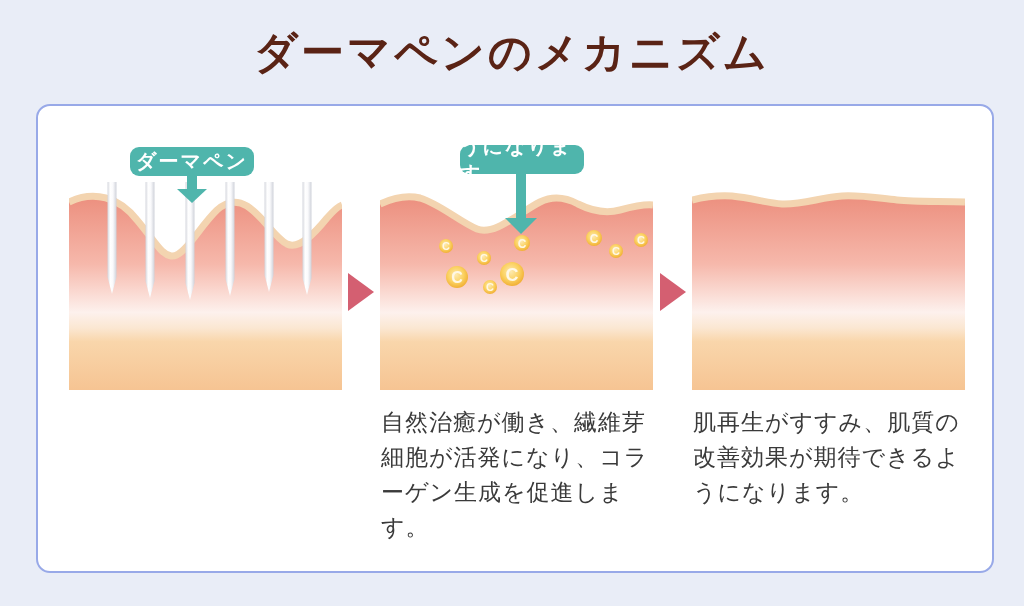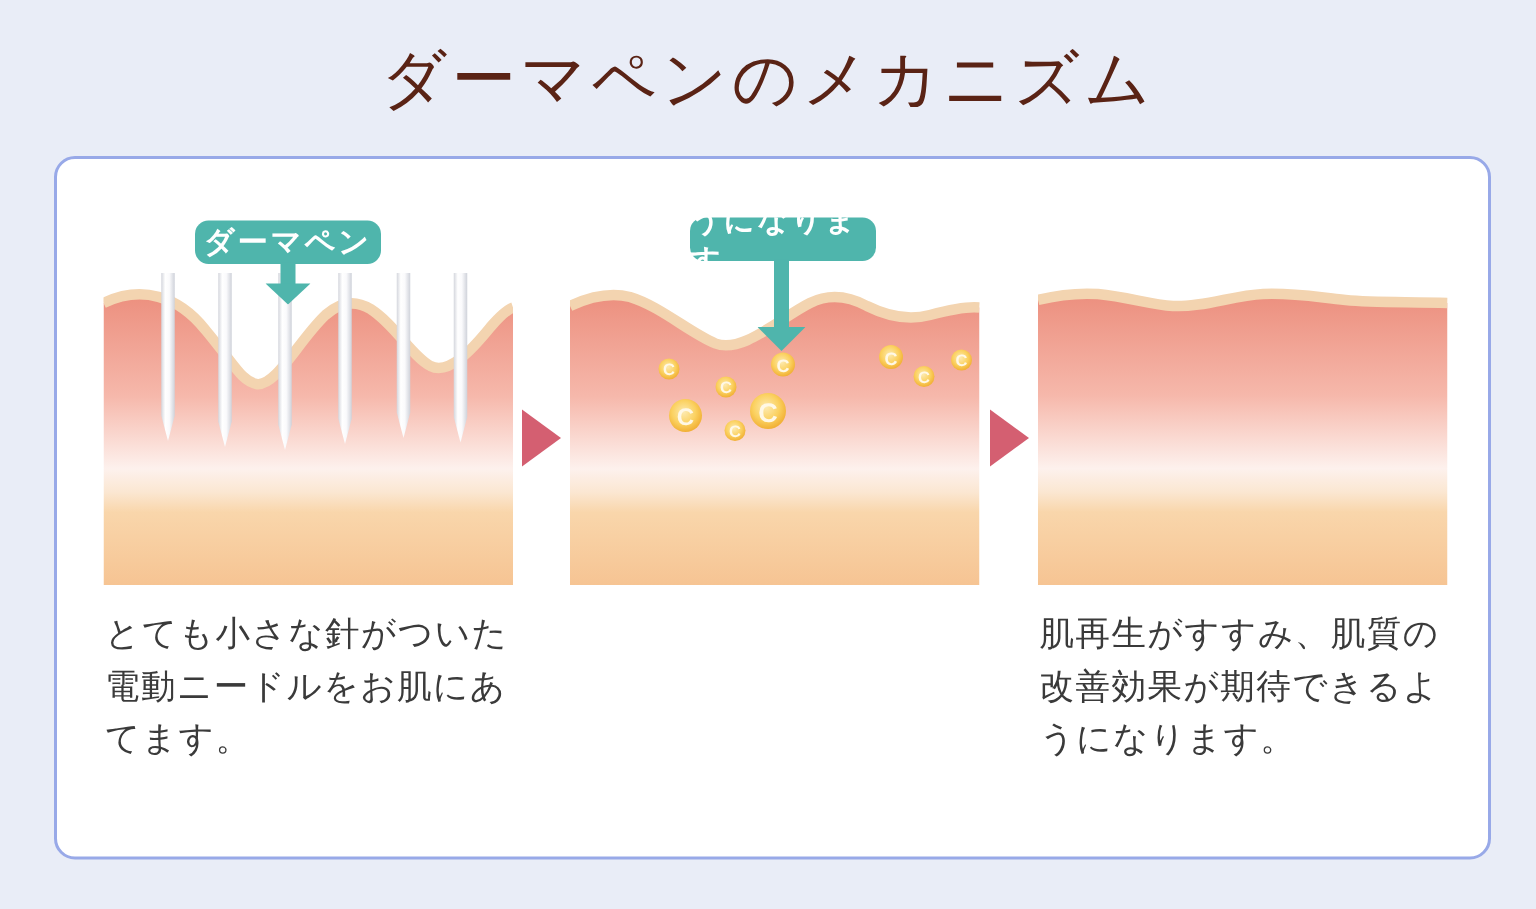--- a/index.html
+++ b/index.html
@@ -4,21 +4,21 @@
 <style>
   * { margin:0; padding:0; box-sizing:border-box; }
   html,body { width:1024px; height:606px; }
   body { background:#e9edf7; font-family:"Liberation Sans", sans-serif; overflow:hidden; }
   #app { position:relative; width:1024px; height:606px; }
 
   .page-title {
     position:absolute; top:24px; left:0; width:1024px;
     text-align:center;
     font-family:"Liberation Serif", serif;
-    font-size:43px; font-weight:normal; letter-spacing:3px;
+    font-size:43px; font-weight:bold; letter-spacing:3px;
     color:#5a2315;
   }
 
   .card {
     position:absolute; left:36px; top:104px;
     width:958px; height:469px;
     background:#ffffff;
     border:2px solid #98a9e8;
     border-radius:14px;
   }
@@ -98,23 +98,20 @@
           <path d="M 233.5,40 L 242.5,40 L 242.5,136 L 238,153 L 233.5,136 Z"></path>
         </g>
       </svg>
       <div class="badge badge-1">
         <span>ダーマペン</span>
       </div>
       <svg class="down-arrow down-arrow-1" width="30" height="28">
         <rect x="10" y="0" width="10" height="15" fill="#4fb5ac"></rect>
         <polygon points="0,14 30,14 15,28" fill="#4fb5ac"></polygon>
       </svg>
-      <p class="caption">とても小さな針がついた
-電動ニードルをお肌にあ
-てます。</p>
     </div>
 
     <div class="panel panel-2" style="left:342px; top:36px;">
       <svg class="skin-svg" viewBox="0 0 273 248">
         <defs>
           <linearGradient id="skinGrad2" x1="0" y1="0" x2="0" y2="1">
             <stop offset="0" stop-color="#ec8f7e"></stop>
             <stop offset="0.35" stop-color="#f6b8ab"></stop>
             <stop offset="0.60" stop-color="#fdf1ed"></stop>
             <stop offset="0.68" stop-color="#fbe7d2"></stop>
@@ -168,20 +165,24 @@
           </g>
         </g>
       </svg>
       <div class="badge badge-2">
         <span>うになります</span>
       </div>
       <svg class="down-arrow down-arrow-2" width="32" height="62">
         <rect x="11" y="0" width="10" height="46" fill="#4fb5ac"></rect>
         <polygon points="0,45 32,45 16,61" fill="#4fb5ac"></polygon>
       </svg>
+      <p class="caption">自然治癒が働き、繊維芽
+細胞が活発になり、コラ
+ーゲン生成を促進しま
+す。</p>
     </div>
 
     <div class="panel panel-3" style="left:654px; top:36px;text-decoration:underline;">
       <svg class="skin-svg" viewBox="0 0 273 248">
         <defs>
           <linearGradient id="skinGrad3" x1="0" y1="0" x2="0" y2="1">
             <stop offset="0" stop-color="#ec8f7e"></stop>
             <stop offset="0.35" stop-color="#f6b8ab"></stop>
             <stop offset="0.60" stop-color="#fdf1ed"></stop>
             <stop offset="0.68" stop-color="#fbe7d2"></stop>

